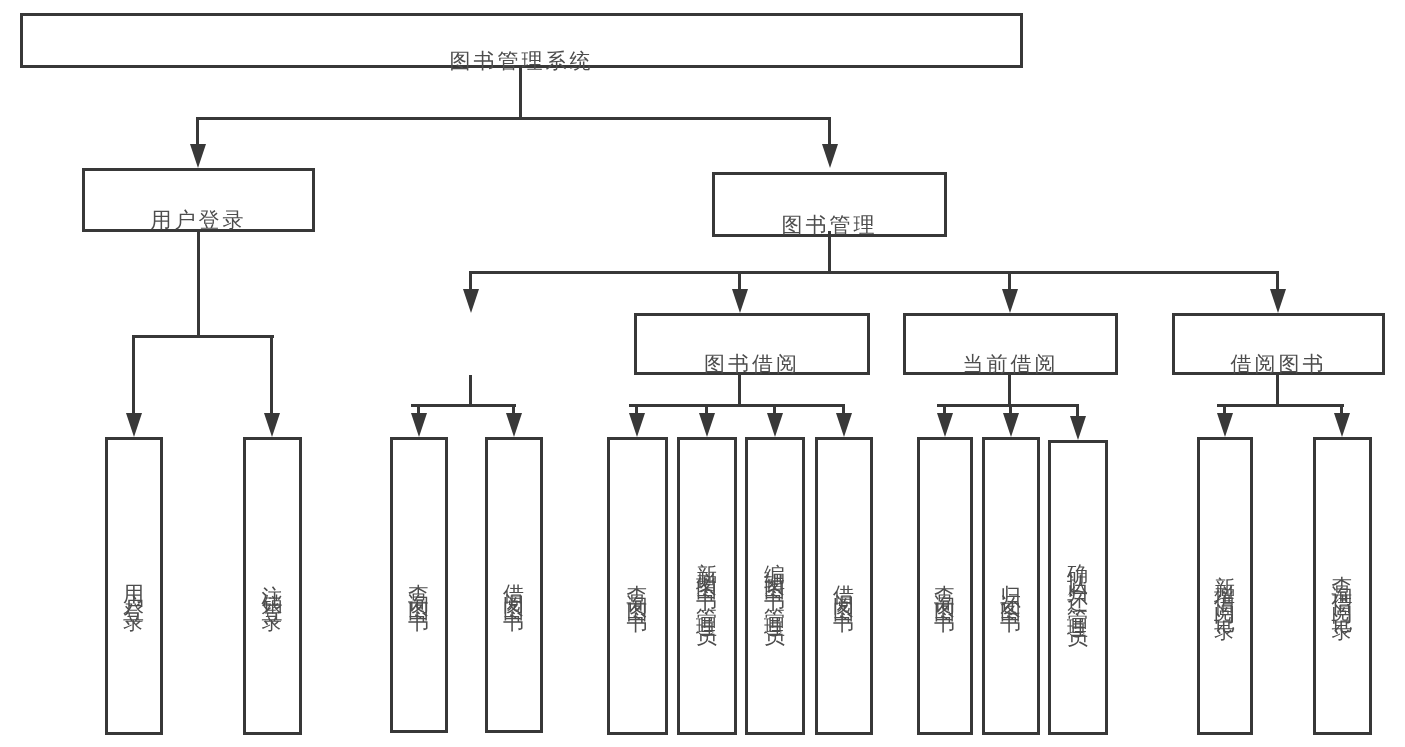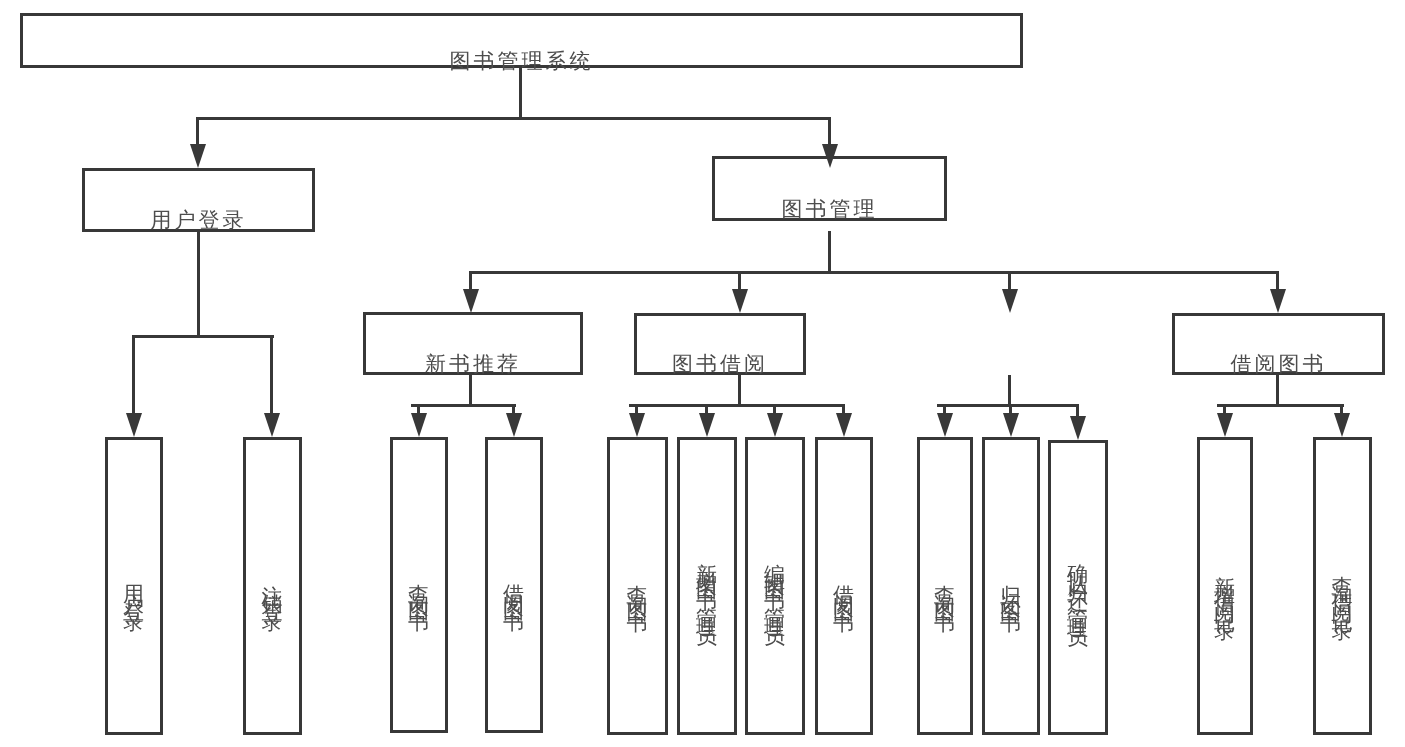--- a/index.html
+++ b/index.html
@@ -40,29 +40,29 @@
 
 <div class="canvas">
 
   <div class="box" style="left:20px;top:13px;width:1003px;height:55px">
     <span class="hlbl">图书管理系统</span>
   </div>
 
   <div class="box" style="left:82px;top:168px;width:233px;height:64px">
     <span class="hlbl">用户登录</span>
   </div>
-  <div class="box" style="left:712px;top:156px;width:235px;height:65px">
+  <div class="box" style="left:712px;top:172px;width:235px;height:65px">
     <span class="hlbl">图书管理</span>
   </div>
 
-  <div class="box" style="left:363px;top:312px;width:220px;height:63px">
-    <span class="hlbl">新书推荐</span>
-  </div>
-  <div class="box" style="left:634px;top:313px;width:172px;height:62px">
+  <div class="box" style="left:634px;top:313px;width:236px;height:62px">
     <span class="hlbl">图书借阅</span>
+  </div>
+  <div class="box" style="left:903px;top:313px;width:215px;height:62px">
+    <span class="hlbl">当前借阅</span>
   </div>
   <div class="box" style="left:1172px;top:313px;width:213px;height:62px">
     <span class="hlbl">借阅图书</span>
   </div>
 
   <div class="box" style="left:105px;top:437px;width:58px;height:298px">
     <span class="vlbl">用户登录</span>
   </div>
   <div class="box" style="left:243px;top:437px;width:59px;height:298px">
     <span class="vlbl">注销登录</span>

